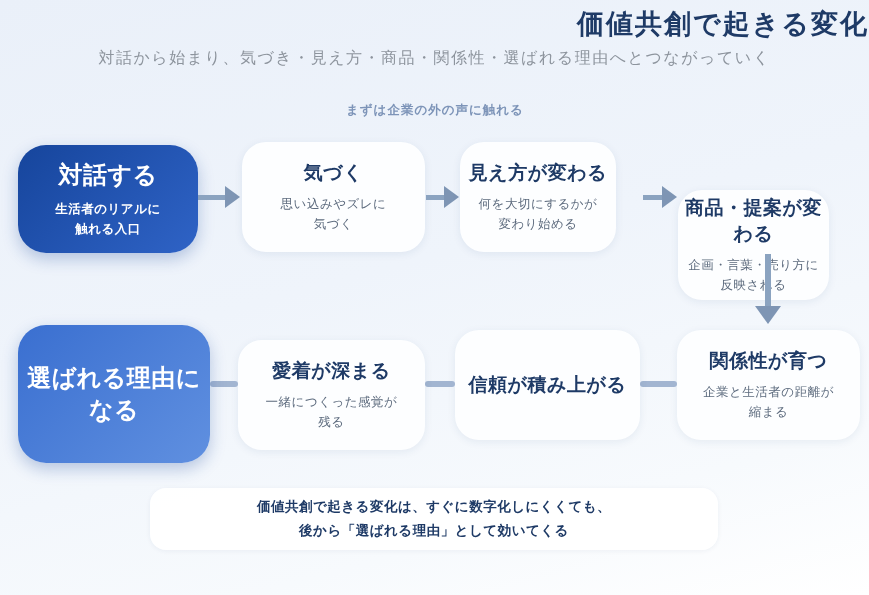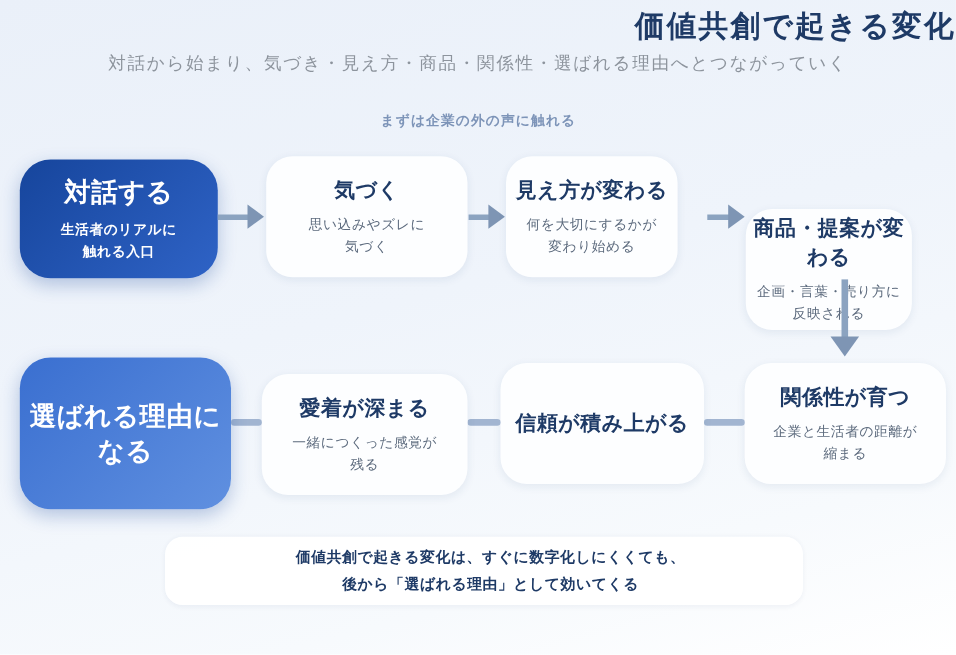--- a/index.html
+++ b/index.html
@@ -68,21 +68,20 @@
   .conn{position:absolute;height:6px;top:381px;background:#a2b5d1;border-radius:3px;}
   .note{
     position:absolute;left:150px;top:488px;width:568px;height:62px;
     background:rgba(255,255,255,0.92);
     border-radius:16px;
     box-shadow:0 1px 5px rgba(30,58,110,0.06);
     display:flex;flex-direction:column;align-items:center;justify-content:center;
     text-align:center;
     font-size:13.5px;font-weight:bold;line-height:1.8;letter-spacing:0.5px;
     color:#1e3a66;
-    padding-left:12px;
   }
 </style>
 </head>
 <body>
 
 <div class="canvas">
 
   <h1 class="title">価値共創で起きる変化</h1>
   <p class="subtitle">対話から始まり、気づき・見え方・商品・関係性・選ばれる理由へとつながっていく</p>
   <div class="stage-label">まずは企業の外の声に触れる</div>

